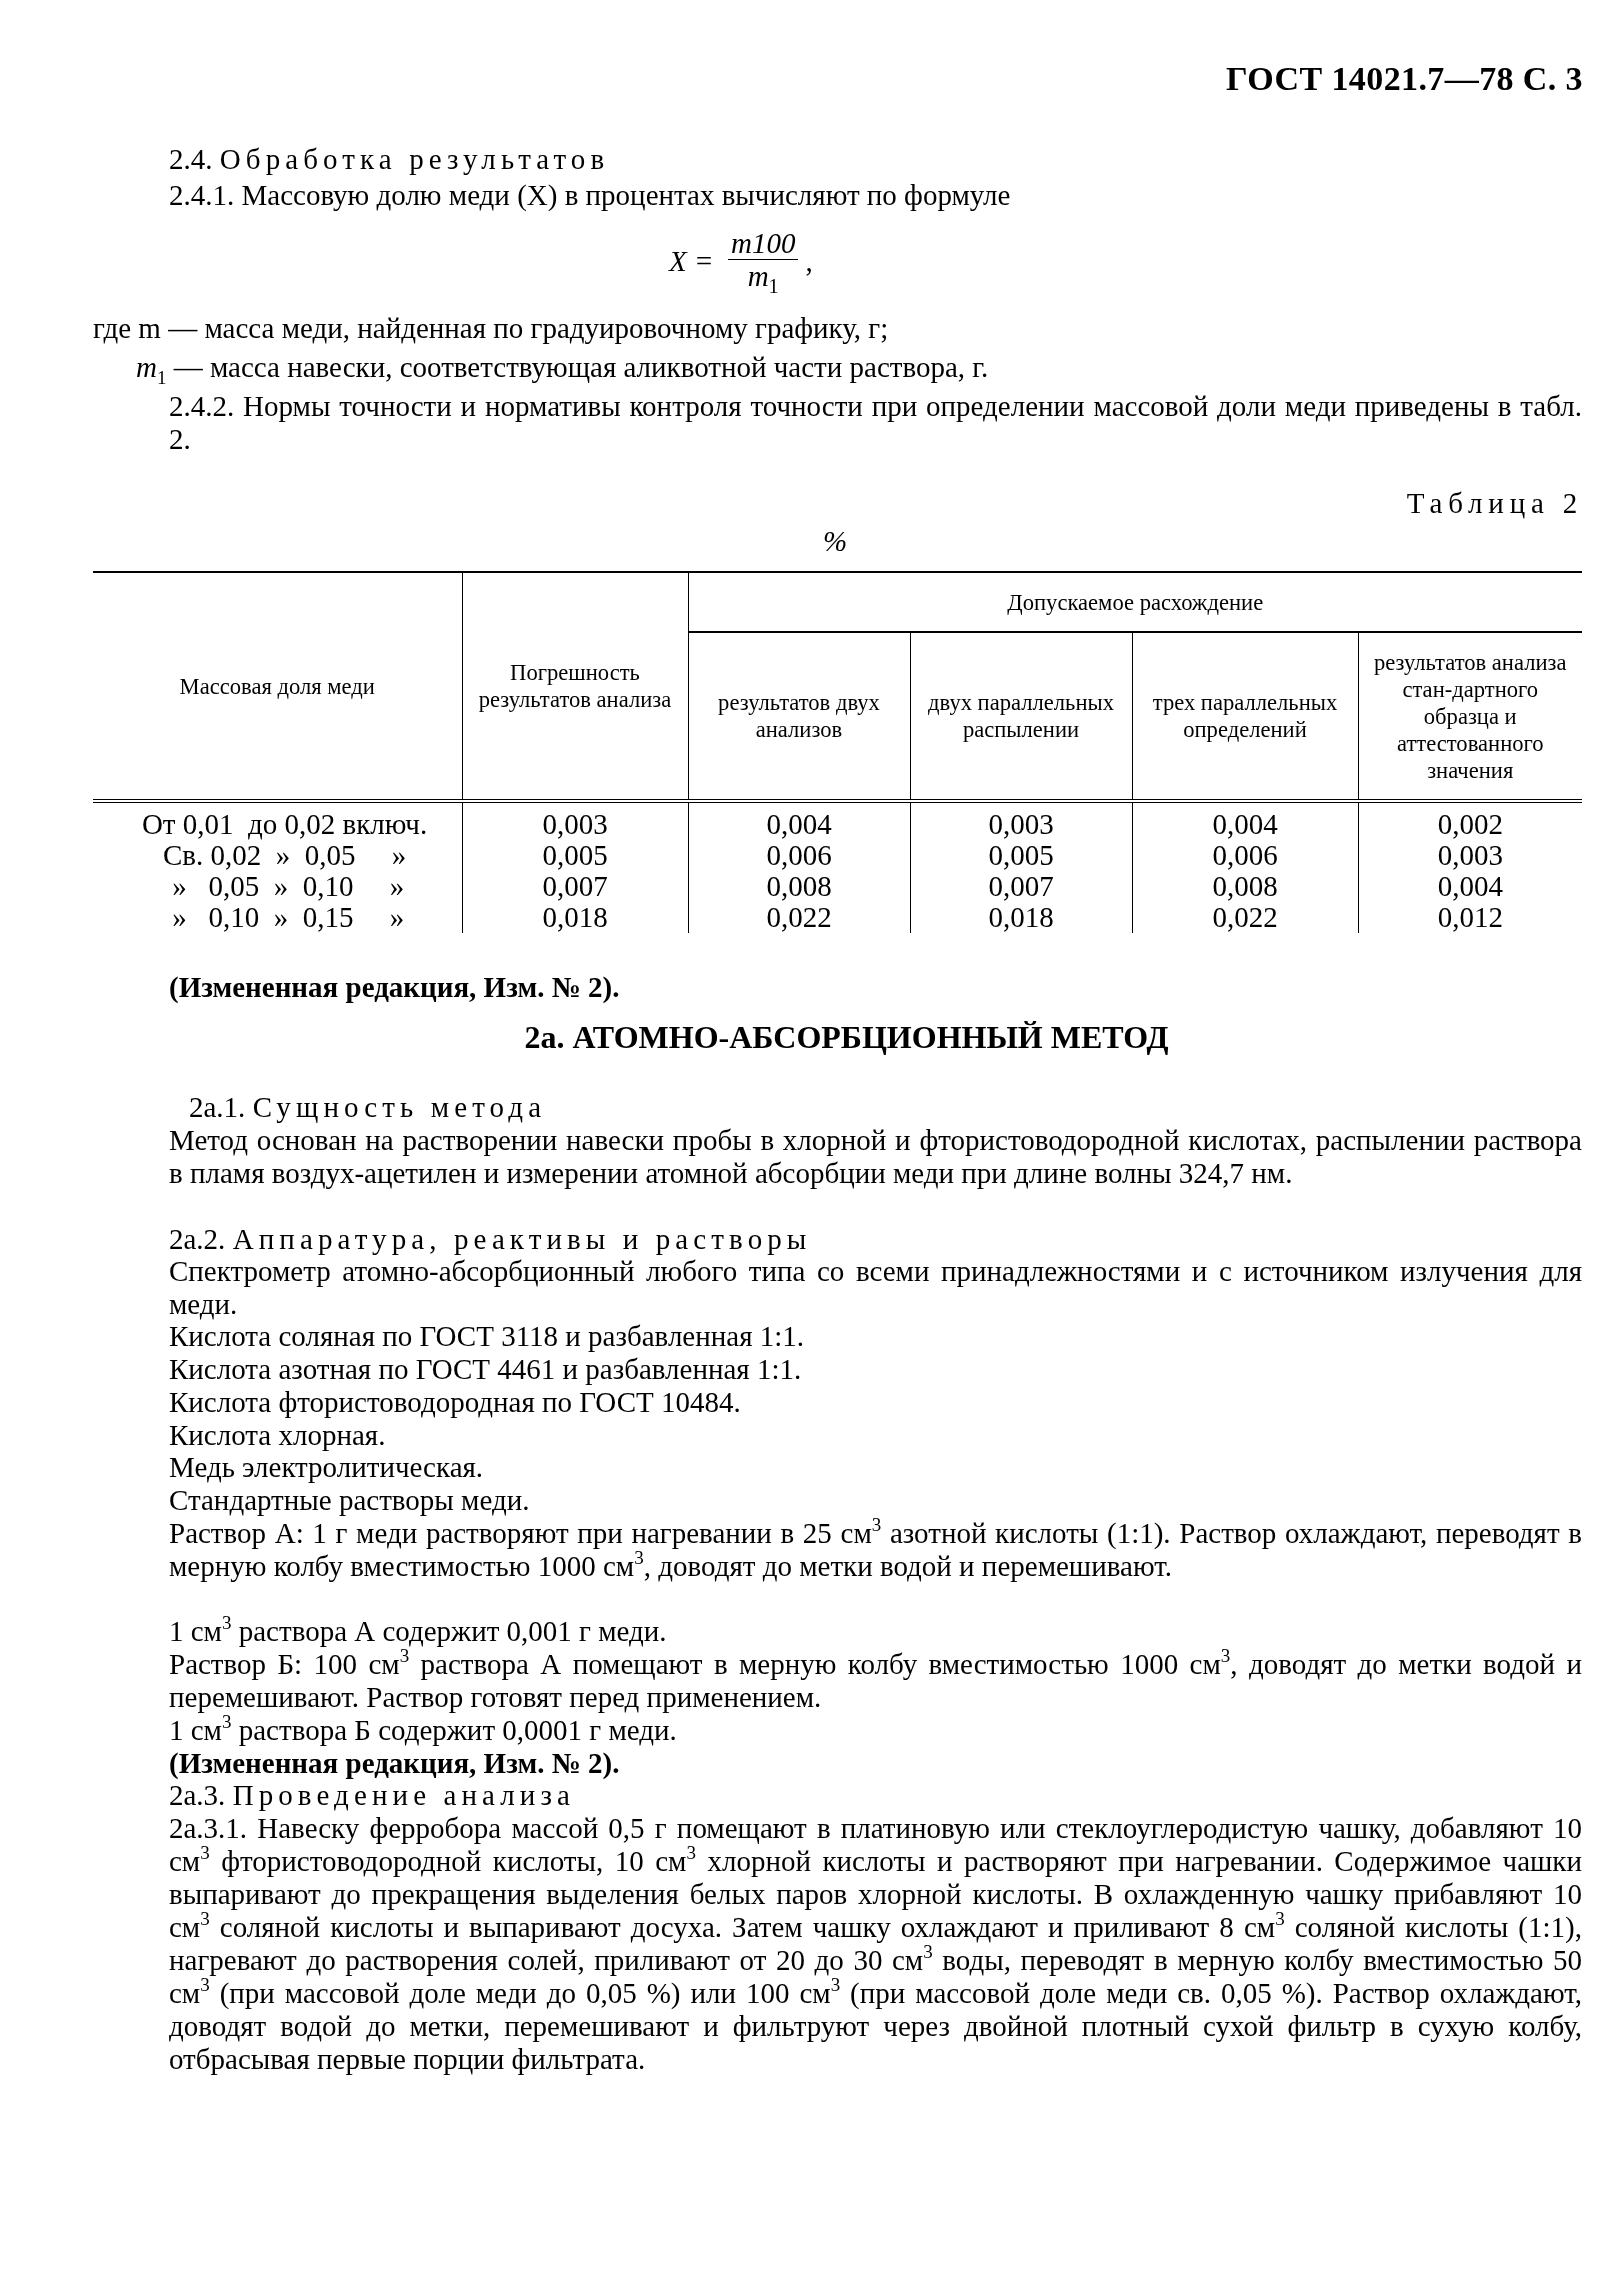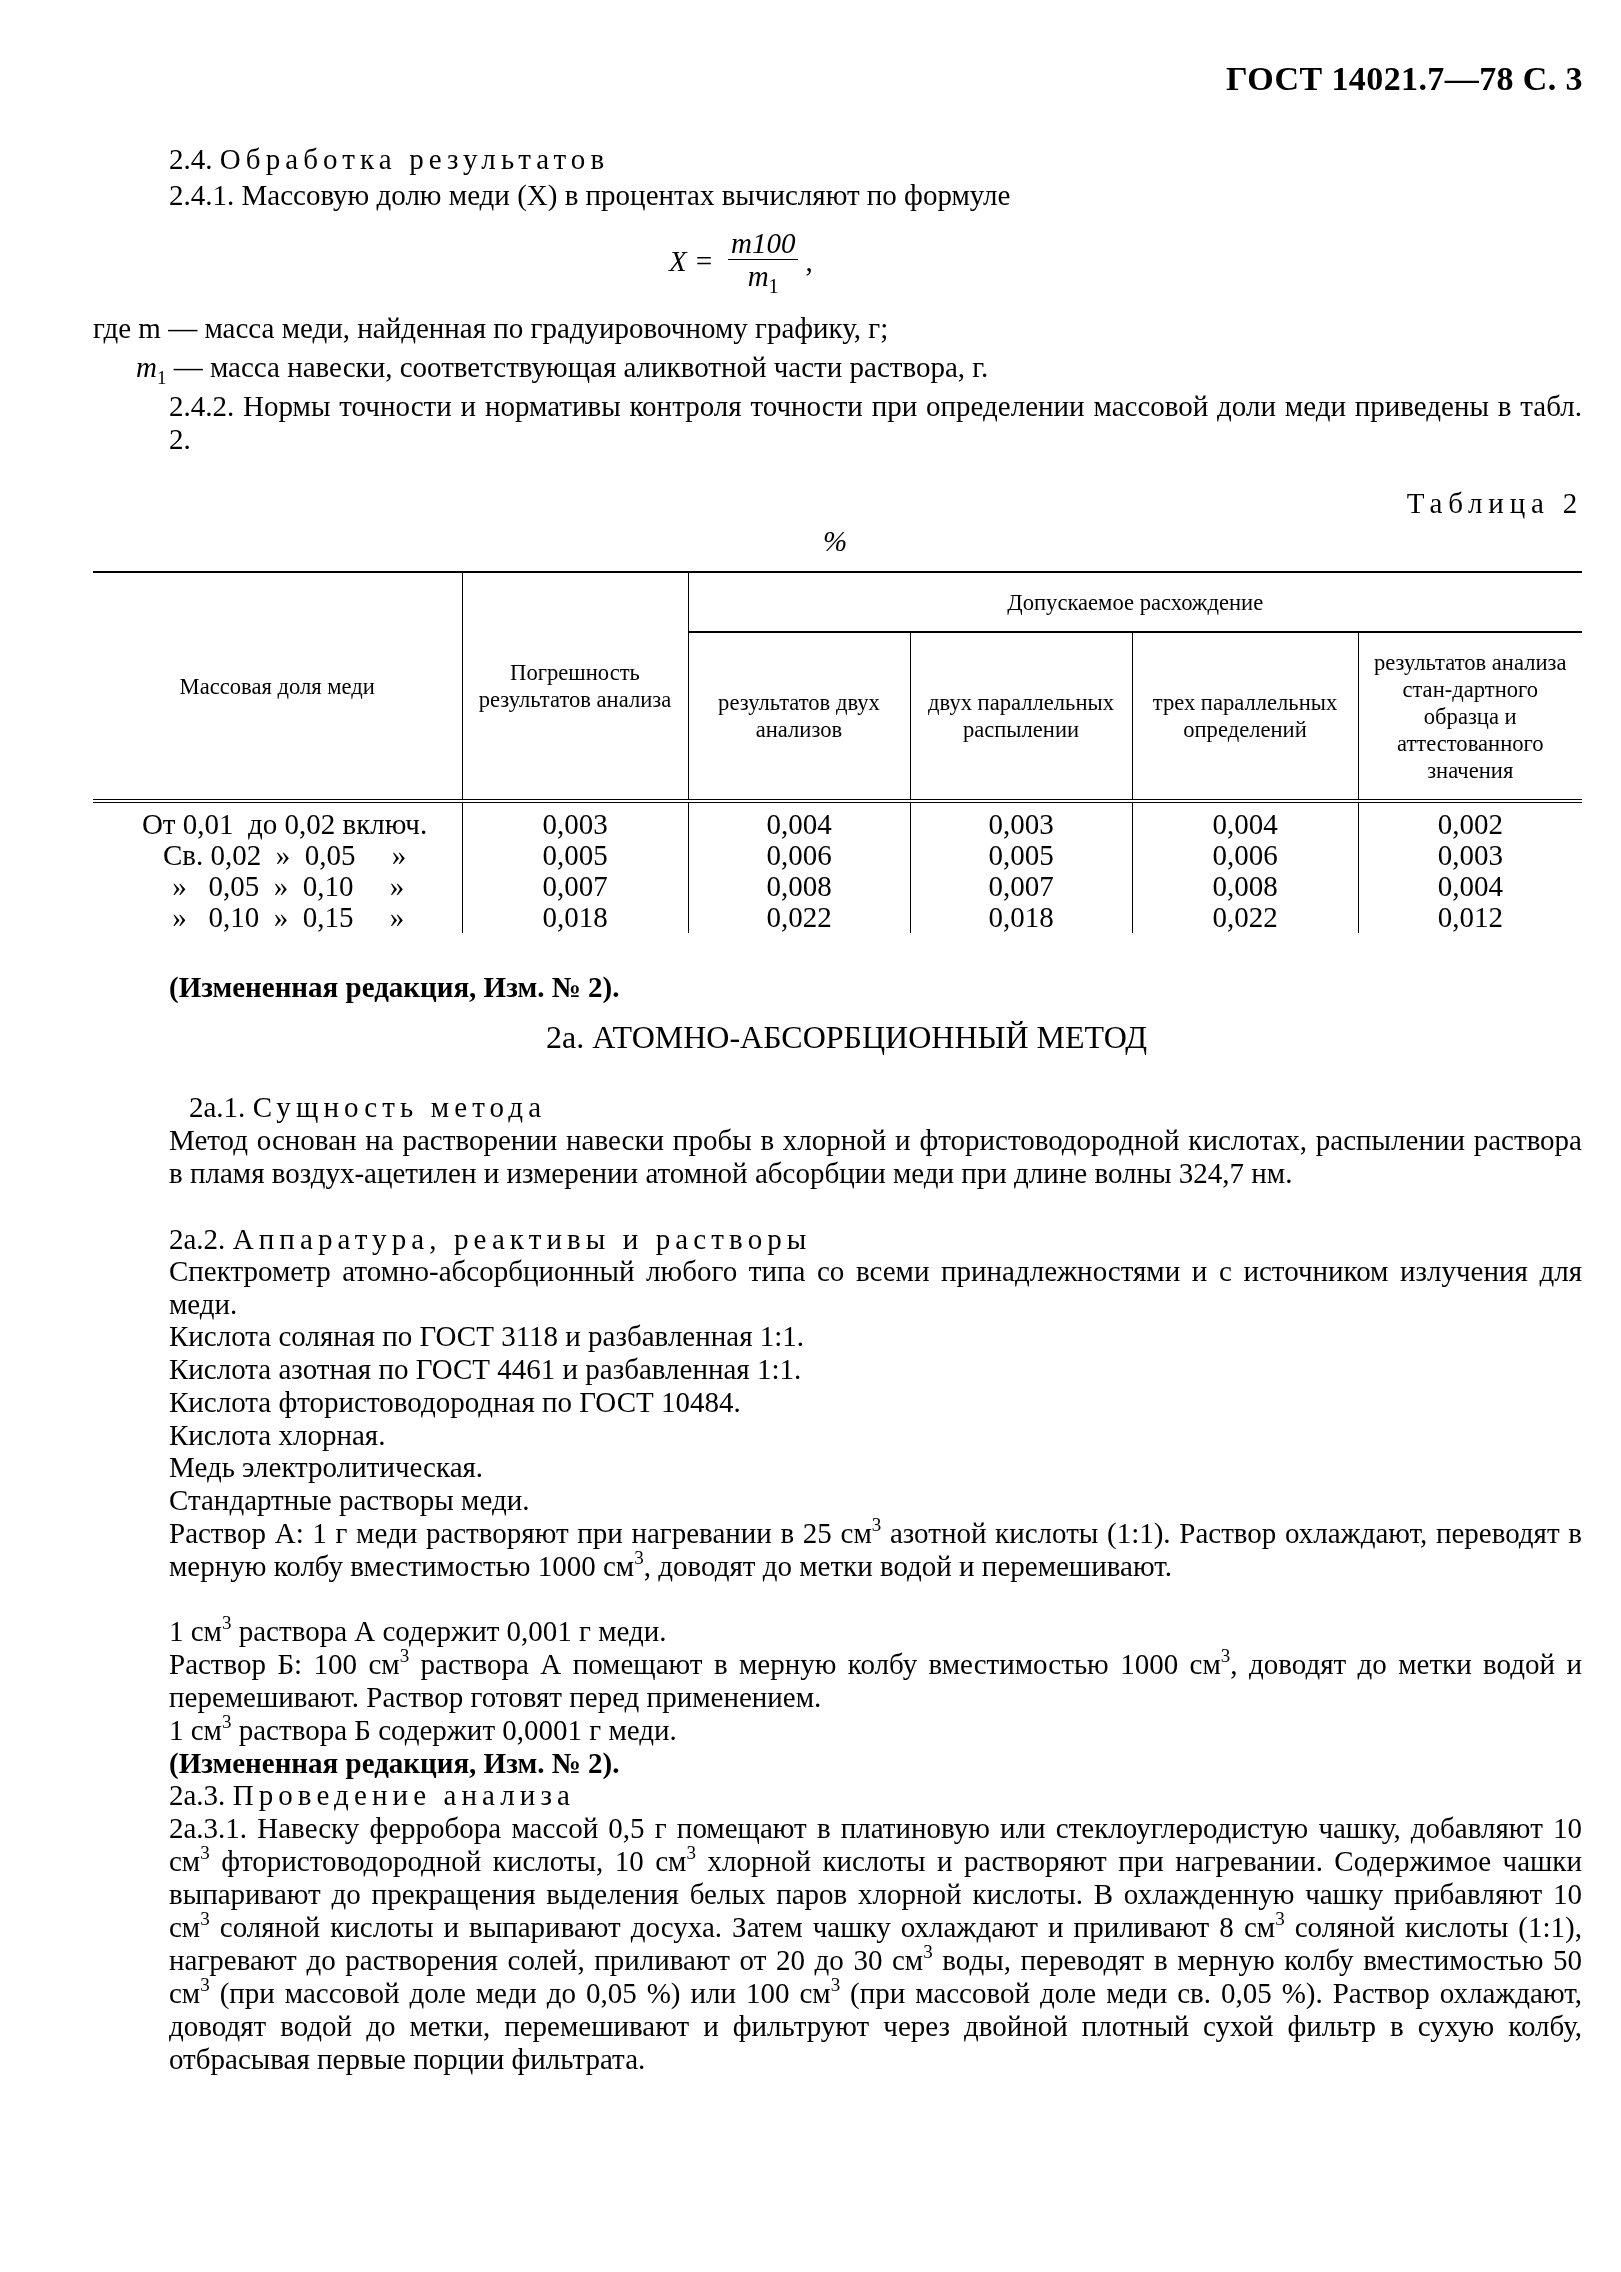--- a/index.html
+++ b/index.html
@@ -30,21 +30,21 @@
   .tbl .vb { border-left: 1.5px solid #000; }
   .tbl thead tr.r1 th { border-top: 2.2px solid #000; height: 58px; }
   .tbl thead tr.r2 th { height: 166px; }
   .tbl thead tr.r2 th.sub { border-top: 2.2px solid #000; }
   .tbl thead tr.r2 th { border-bottom: 4.4px double #000; }
   .tbl td { font-size: 29px; line-height: 31px; text-align: center; padding: 0; vertical-align: top; }
   .tbl tbody tr:first-child td { padding-top: 5.8px; }
   .tbl td.range { text-align: center; padding-left: 14.6px; white-space: pre; }
   .pct { position: absolute; left: 823px; top: 525px; font-size: 29px; font-style: italic; }
   .table-label { position: absolute; right: 39px; top: 487px; font-size: 29px; letter-spacing: 5.8px; }
-  .section-title { position: absolute; left: 0; width: 1489px; top: 1019px; text-align: center; font-weight: normal; font-size: 32px; padding-left: 204px; box-sizing: border-box; }
+  .section-title { position: absolute; left: 0; width: 1489px; top: 1019px; text-align: center; font-weight: bold; font-size: 32px; padding-left: 204px; box-sizing: border-box; }
 </style>
 </head>
 <body>
 
 <div class="running-head">ГОСТ 14021.7—78 С. 3</div>
 
 <div class="txt" style="left:169px; top:143px;">
   <span>2.4.</span>
   <span class="spaced">Обработка результатов</span>
 </div>

